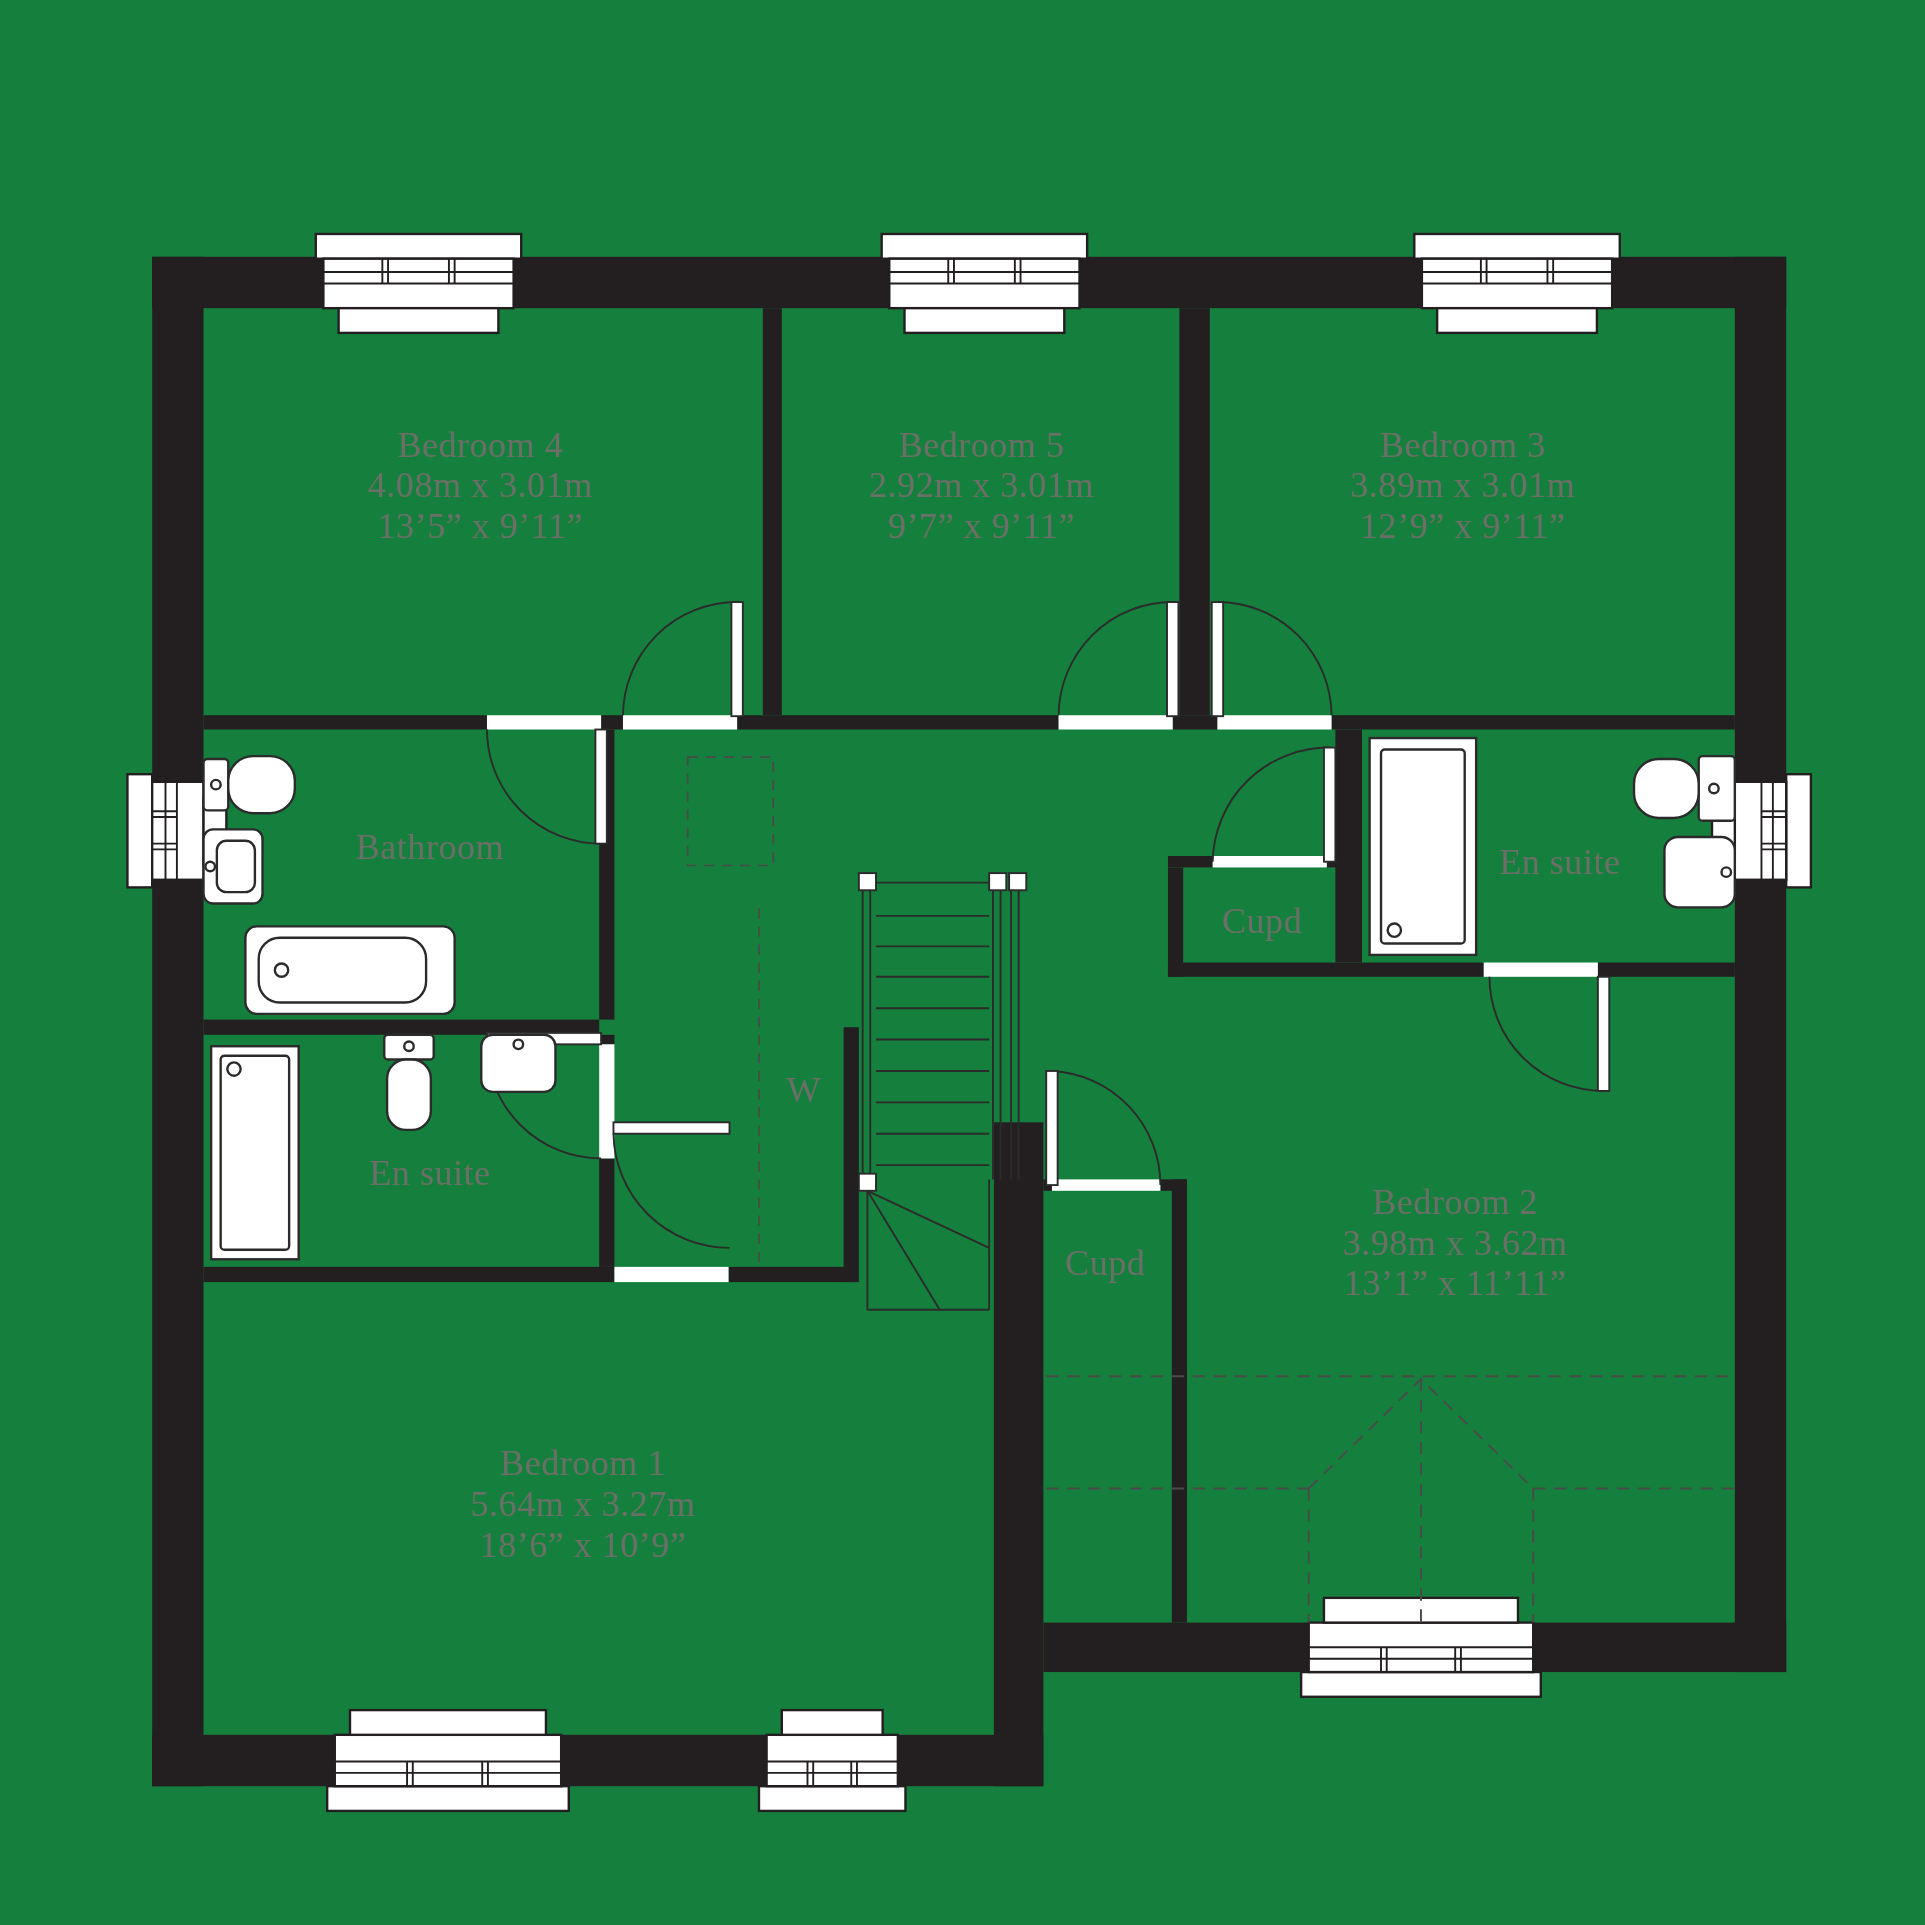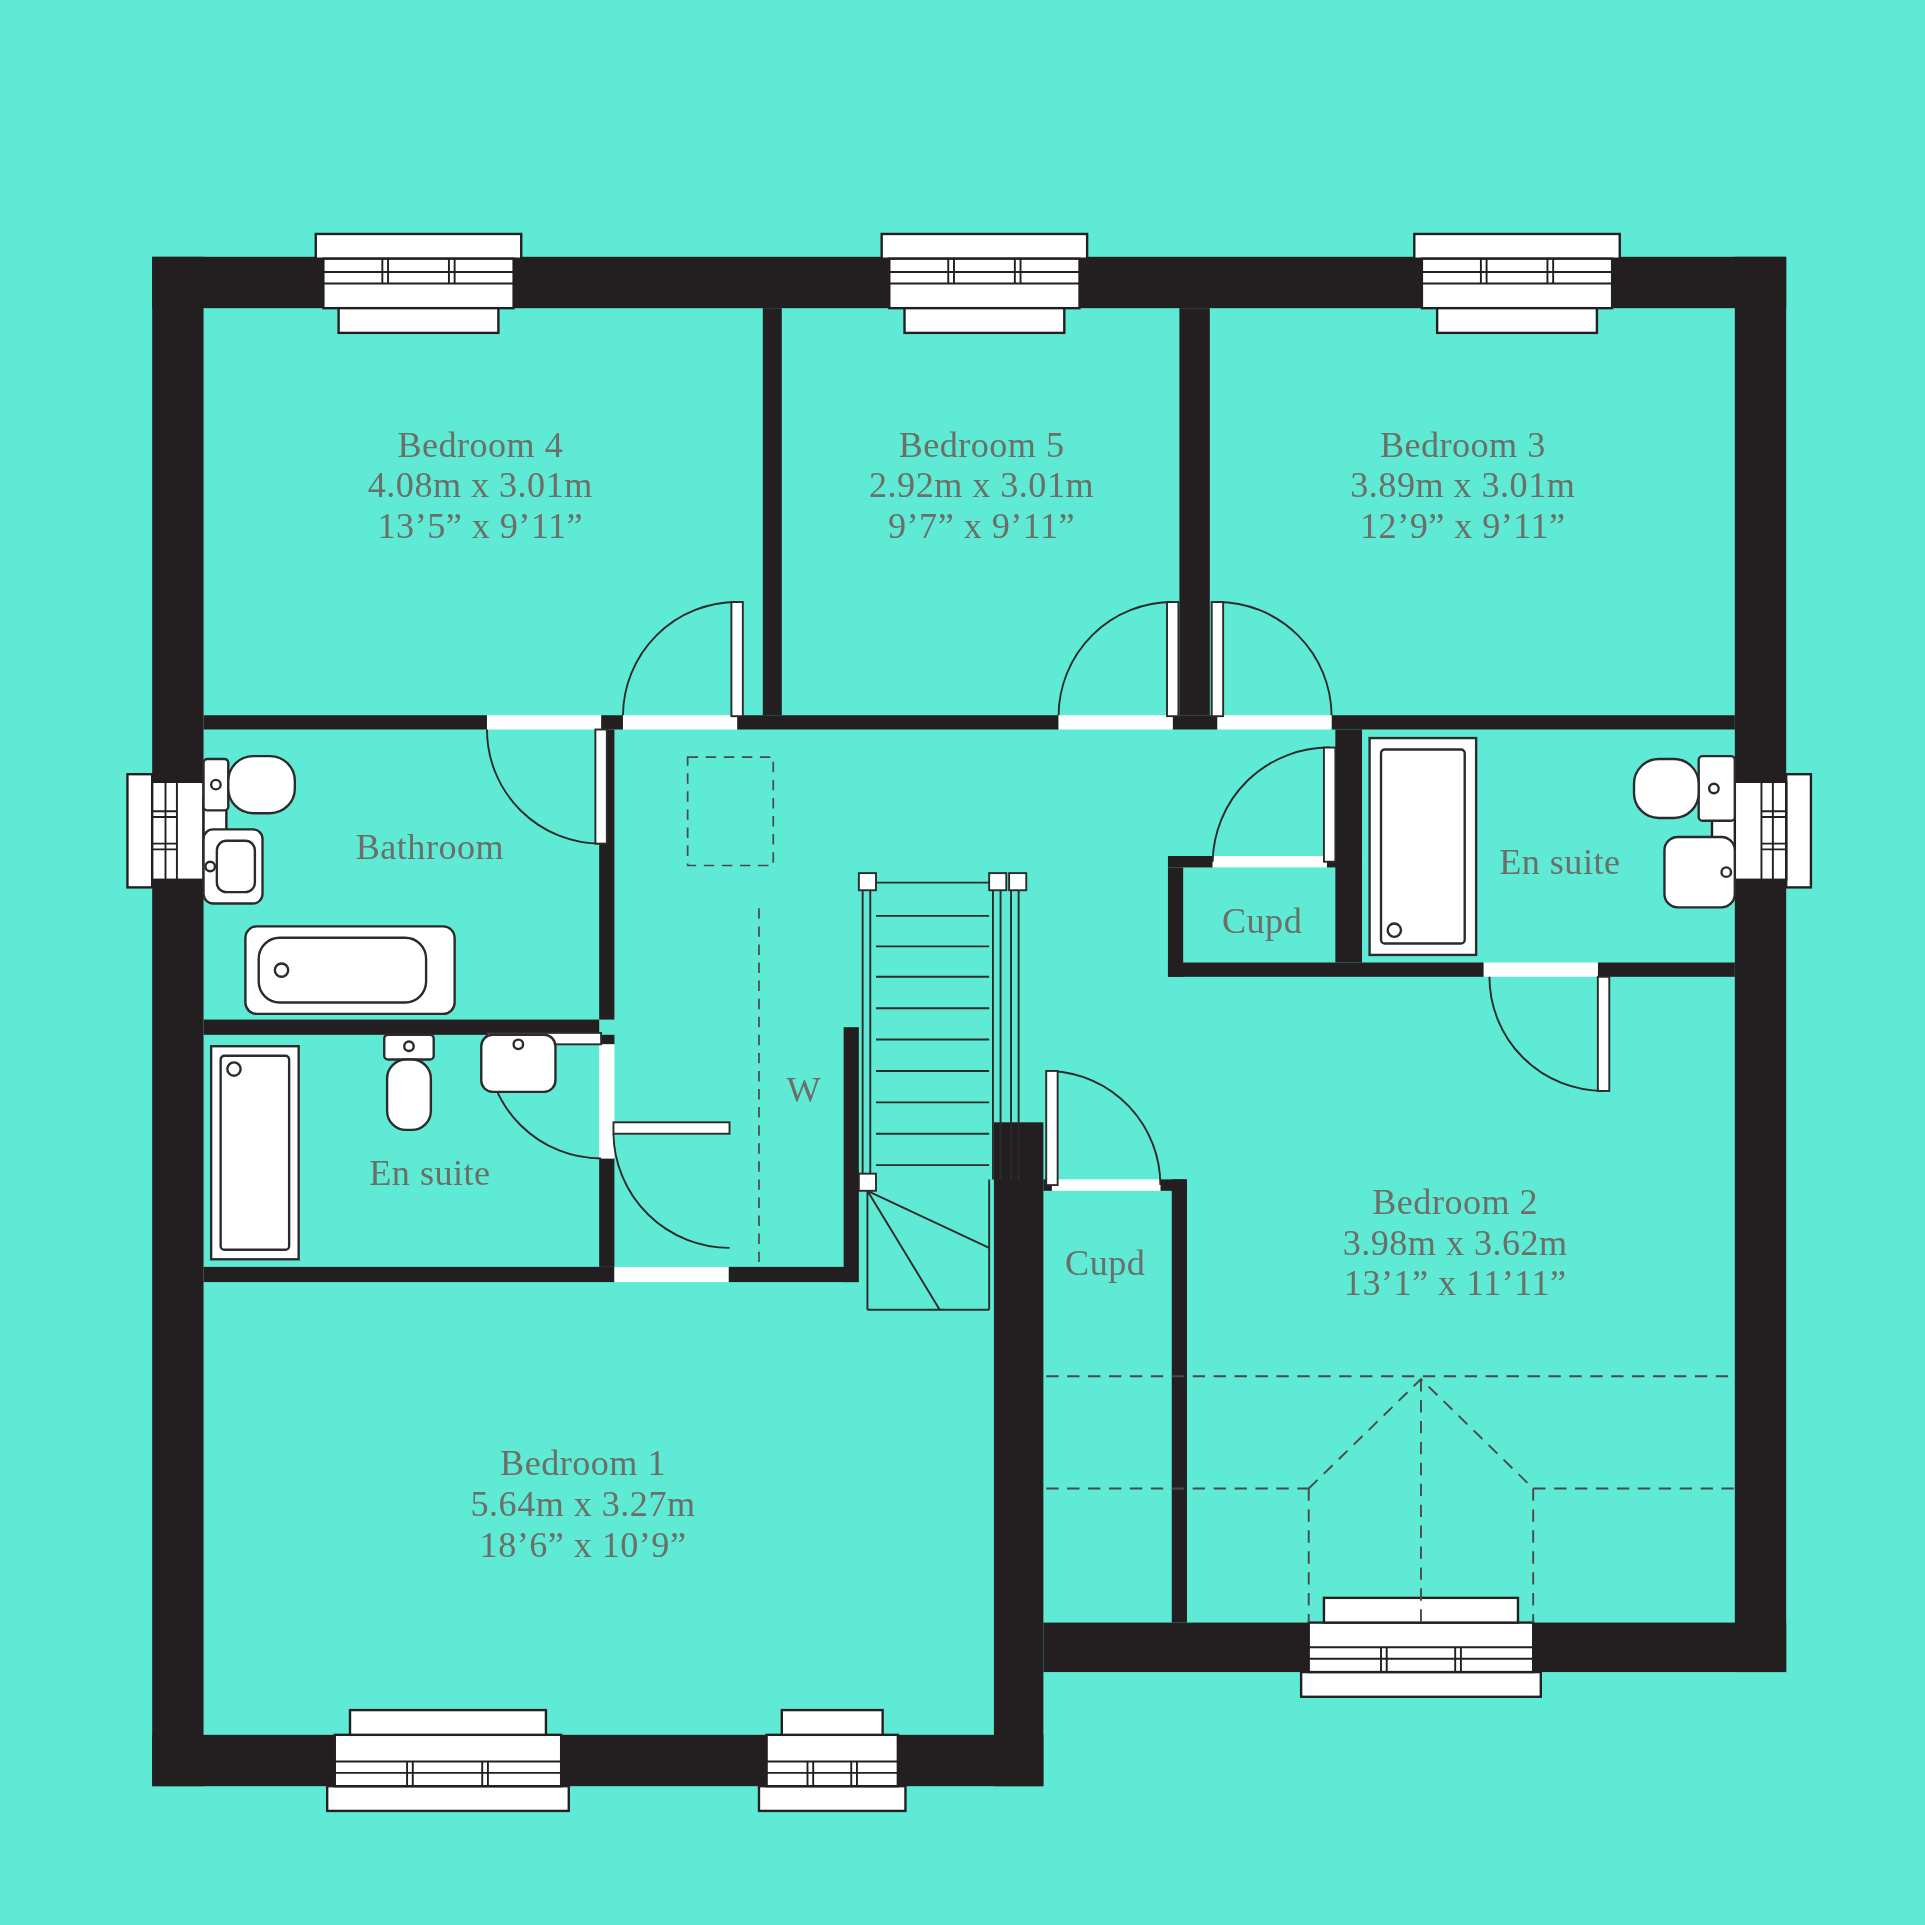--- a/index.html
+++ b/index.html
@@ -1,16 +1,16 @@
 <!DOCTYPE html>
 <html style="font-size:15px"><head>
 <meta charset="utf-8">
 <style>
   html,body{margin:0;padding:0;background:#ffffff;}
-  .page{width:1926px;height:1926px;background:#5eead4;position:relative;overflow:hidden;}
+  .page{width:1926px;height:1926px;background:#15803d;position:relative;overflow:hidden;}
   svg{display:block;}
   .wall{fill:#231f20;stroke:none;}
   .cut{fill:#ffffff;stroke:none;}
   .sym{fill:#ffffff;stroke:#231f20;stroke-width:2.5;}
   .sym-thin{fill:none;stroke:#231f20;stroke-width:2;}
   .fix{fill:#ffffff;stroke:#2b2b2b;stroke-width:2.5;}
   .arc{fill:none;stroke:#2b2b2b;stroke-width:2;}
   .leaf{fill:#ffffff;stroke:#2b2b2b;stroke-width:2;}
   .dash{fill:none;stroke:#4a4a4a;stroke-width:2;stroke-dasharray:13 9;}
   .dashthin{fill:none;stroke:#4a4a4a;stroke-width:1.8;stroke-dasharray:11 8;}

